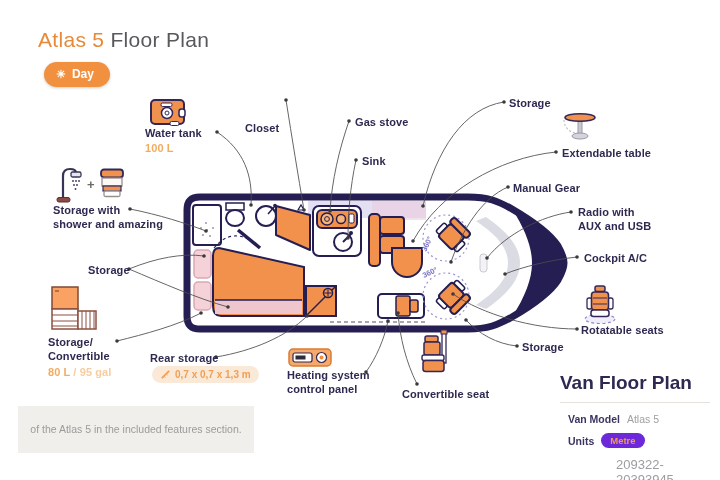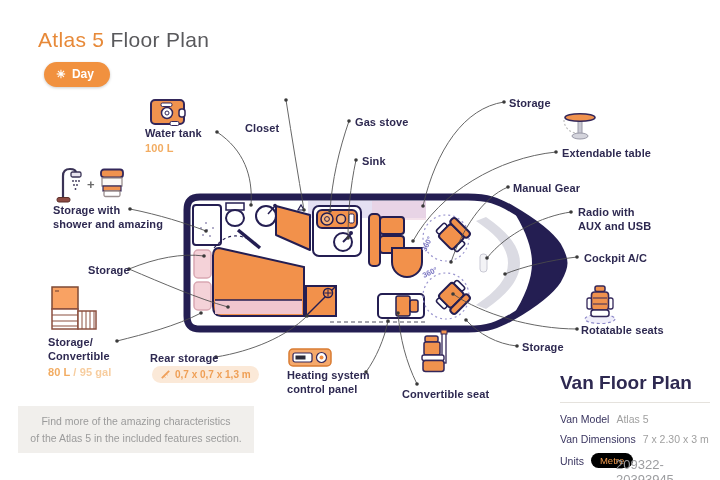--- a/index.html
+++ b/index.html
@@ -19,23 +19,23 @@
               border-radius:9px; padding:3px 8px; display:flex; gap:4px; align-items:center; }
   .icon-row { position:absolute; display:flex; align-items:center; gap:4px; }
   .plus { color:#6b6b6b; font-weight:bold; font-size:13px; }
   .note { position:absolute; left:18px; top:406px; width:236px; height:47px; background:#F1EFEC; color:#9B9B9B;
           font-size:10.5px; line-height:1.6; display:flex; flex-direction:column; justify-content:center;
           align-items:center; text-align:center; }
   .panel { position:absolute; left:560px; top:372px; width:155px; }
   .panel-title { font-size:19px; font-weight:bold; color:#2E2951; }
   .panel-divider { margin:8px 0 10px 0; border:none; border-top:1px solid #E5E2DD; width:150px; }
   .panel-row { display:flex; align-items:center; font-size:10.5px; margin-bottom:8px; }
-  .panel-row .lbl { font-weight:normal; color:#3A3560; margin-right:7px; }
+  .panel-row .lbl { font-weight:bold; color:#3A3560; margin-right:7px;margin-left:8px; }
   .panel-row .val { color:#A0A0A0; }
-  .pill { background:#000000; color:#F09A4E; font-weight:normal; font-size:9.5px; padding:2px 9px; border-radius:9px; cursor:pointer; }
+  .pill { background:#6d28d9; color:#F09A4E; font-weight:bold; font-size:9.5px; padding:2px 9px; border-radius:9px; cursor:pointer; }
   .watermark { position:absolute; left:616px; top:457px; font-size:13px; color:#9C9DA0; }
   svg { display:block; }
   svg text { font-family:"Liberation Sans",sans-serif; }
   .overlay { position:absolute; left:0; top:0; pointer-events:none; }
 </style>
 </head>
 <body>
 
 <div class="page">
 
@@ -315,36 +315,31 @@
 
   <div class="callout" style="left:48px; top:335px;">
     <div>Storage/</div>
     <div>Convertible</div>
     <div class="sub">
       <span>80 L</span><span class="lighter"> / 95 gal</span>
     </div>
   </div>
 
   <div class="note">
-    <div>Find more of the amazing characteristics</div>
     <div>of the Atlas 5 in the included features section.</div>
   </div>
 
   <div class="panel">
     <div class="panel-title">Van Floor Plan</div>
     <hr class="panel-divider">
     <div class="panel-row">
       <span class="lbl">Van Model</span>
       <span class="val">Atlas 5</span>
     </div>
     <div class="panel-row">
-      <span class="lbl">Van Dimensions</span>
-      <span class="val">7 x 2.30 x 3 m</span>
-    </div>
-    <div class="panel-row">
       <span class="lbl">Units</span>
       <span class="pill">Metre</span>
     </div>
   </div>
 
   <div class="watermark">209322-20393945</div>
 
 </div>
 
 </body></html>

